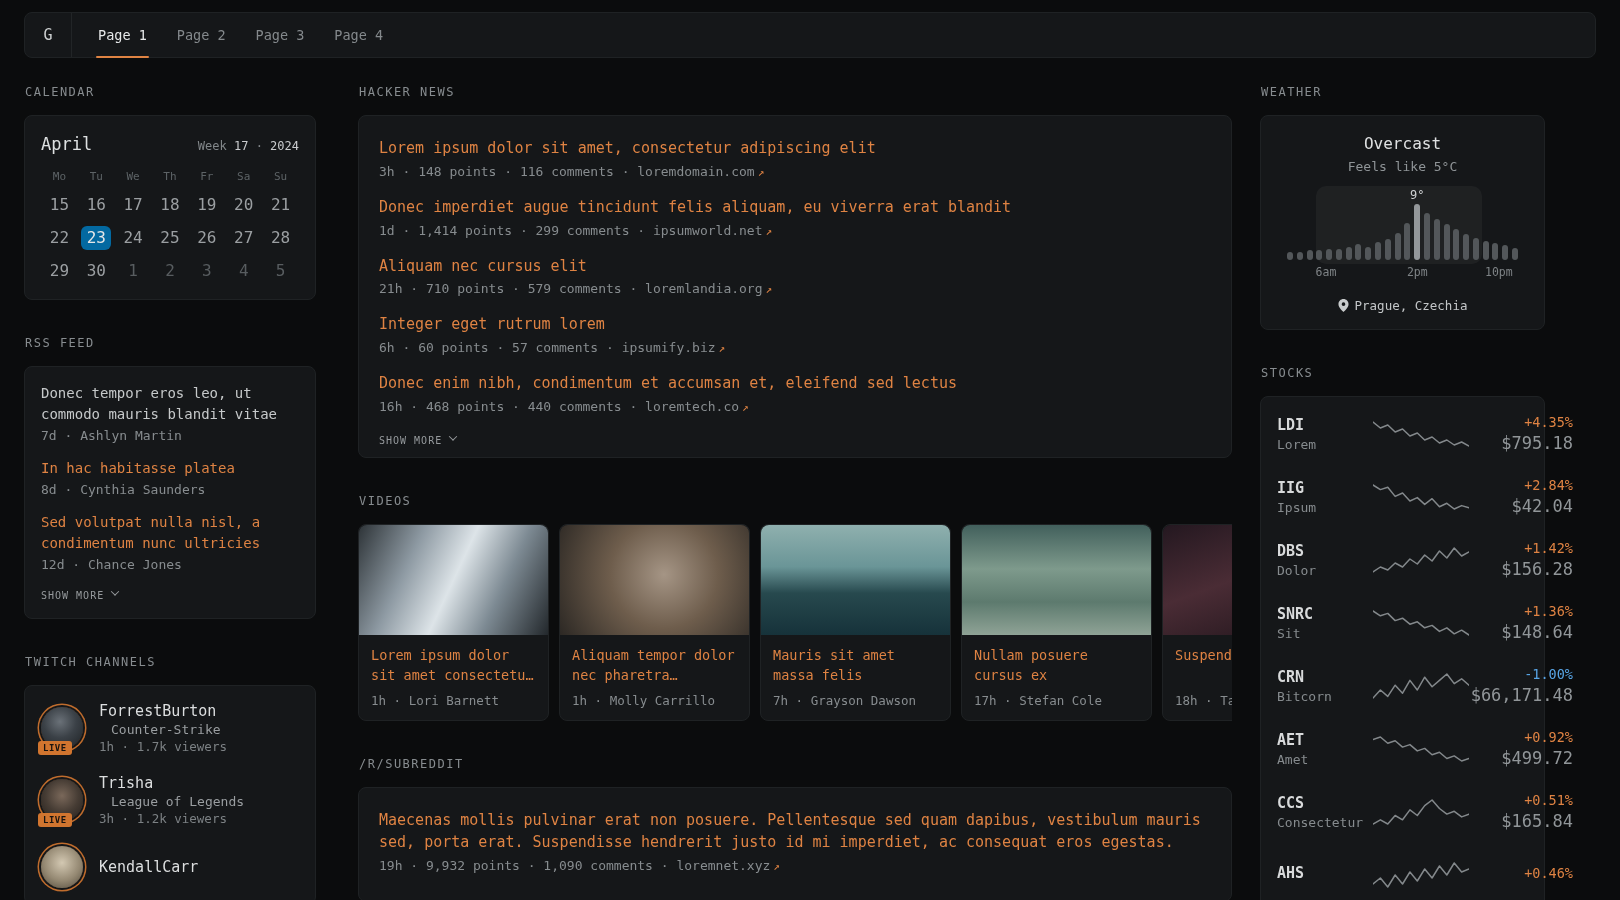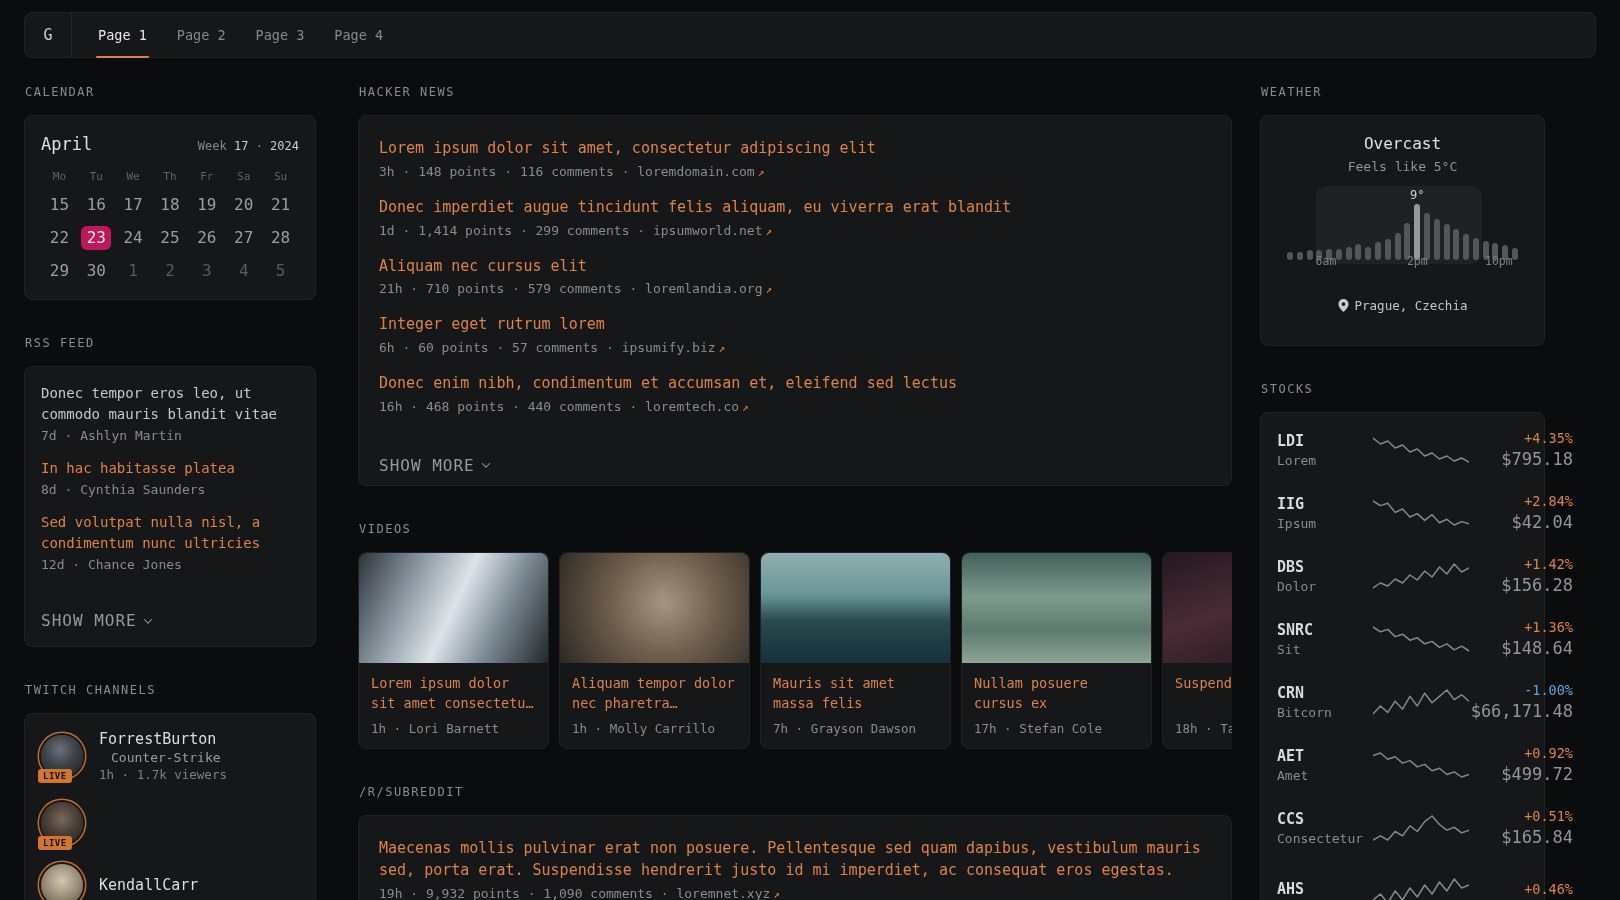--- a/index.html
+++ b/index.html
@@ -60,23 +60,23 @@
     font-size:12px;font-weight:400;letter-spacing:1.5px;
     color:var(--t-dim);margin:0 0 16px 1px;
   }
   .card{
     background:var(--card);
     border:1px solid var(--border);
     border-radius:8px;
   }
 
   .show-more{
-    display:inline-flex;align-items:center;
-    font-size:16px;letter-spacing:1px;color:#969a9d;cursor:pointer;
-    background:none;border:none;font-family:inherit;margin-top:24px;
+    display:inline-flex;
+    font-size:10px;letter-spacing:1px;color:#969a9d;cursor:pointer;
+    background:none;border:none;font-family:inherit;
   }
   .chev{
     display:inline-block;width:6px;height:6px;
     border-right:1.5px solid currentColor;border-bottom:1.5px solid currentColor;
     transform:rotate(45deg) translate(-1px,-1px);margin-left:8px;
   }
 
   
   .cal-card{padding:18px 16px 16px;}
   .cal-head{display:flex;align-items:baseline;justify-content:space-between;margin-bottom:16px;}
@@ -84,21 +84,21 @@
   .cal-week{font-size:12px;}
   .cal-week .dim{color:#82878a;}
   .cal-week .hi{color:#caccce;}
   .cal-grid{display:grid;grid-template-columns:repeat(7,1fr);row-gap:9px;text-align:center;}
   .cal-dow{margin-bottom:10px;}
   .cal-dow span{font-size:11px;color:var(--t-faint);}
   .day{
     font-size:16px;color:#9b9fa2;height:24px;line-height:24px;
     border-radius:6px;justify-self:center;min-width:30px;
   }
-  .day[data-state="selected"]{background:#be185d;color:#e4e6e7;}
+  .day[data-state="selected"]{background:#0369a1;color:#e4e6e7;}
   .day[data-state="faded"]{color:#585d60;}
 
   
   .rss-card{padding:16px;}
   .rss-item{display:block;margin-bottom:15px;}
   .rss-title{font-size:14px;line-height:1.5;color:var(--accent);}
   .rss-title[data-variant="plain"]{color:#c6c9ca;}
   .rss-meta{font-size:13px;color:var(--t-dim);margin-top:3px;}
 
   
@@ -137,39 +137,39 @@
   .thumb.t0{background:linear-gradient(115deg,#2e3438 0%,#8e9aa3 28%,#dde4e8 50%,#7d8a93 72%,#23282c 100%);}
   .thumb.t1{background:radial-gradient(circle at 55% 45%,#a59585 0%,#6e5d4c 45%,#2c2824 100%);}
   .thumb.t2{background:linear-gradient(180deg,#8fb0ae 0%,#6a9597 38%,#27494e 62%,#16323a 100%);}
   .thumb.t3{background:linear-gradient(180deg,#42605c 0%,#7e9a8c 40%,#5d7a6e 70%,#8fa396 100%);}
   .thumb.t4{background:linear-gradient(160deg,#241820 0%,#4a2c35 45%,#1b1218 100%);}
   .video-body{padding:10px 12px 12px;border-radius:0 0 8px 8px;}
   .video-title{font-size:13.5px;line-height:1.5;color:var(--accent);min-height:40px;overflow:hidden;}
   .video-meta{font-size:12.5px;color:var(--t-dim);margin-top:8px;white-space:nowrap;overflow:hidden;}
 
   
-  .weather-card{padding:18px 18px 32px;text-align:center;}
+  .weather-card{padding:18px 18px 16px;text-align:center;}
   .w-cond{font-size:16px;color:#dfe1e2;}
   .w-feels{font-size:13px;color:#8f9497;margin-top:6px;}
   .w-chart{position:relative;height:98px;margin-top:12px;}
   .w-band{
     position:absolute;left:15%;width:67%;top:0;bottom:20px;
     background:rgba(255,255,255,0.045);border-radius:10px;
   }
   .w-temp{
     position:absolute;left:56%;transform:translateX(-50%);top:2px;
     font-size:12px;color:#cfd2d4;
   }
   .w-bars{
     position:absolute;left:8px;right:8px;bottom:24px;height:56px;
     display:flex;align-items:flex-end;justify-content:space-between;
   }
   .w-bar{width:6px;border-radius:3px;background:#53575a;}
   .w-bar.peak{background:#94989b;}
-  .w-times{position:absolute;bottom:16px;left:0;right:0;height:14px;}
+  .w-times{position:absolute;bottom:5px;left:0;right:0;height:14px;}
   .w-times span{
     position:absolute;transform:translateX(-50%);
     font-size:11.5px;color:#7e8386;
   }
   .w-t0{left:19%;} .w-t1{left:56%;} .w-t2{left:89%;}
   .w-loc{
     margin-top:14px;display:flex;align-items:center;justify-content:center;gap:6px;
     font-size:12.5px;color:#c3c6c8;
   }
 
@@ -282,20 +282,25 @@
           <div>
             <div class="tw-name">ForrestBurton</div>
             <div class="tw-game">Counter-Strike</div>
             <div class="tw-meta">1h · 1.7k viewers</div>
           </div>
         </div>
         <div class="tw-row">
           <div class="avatar-wrap">
             <div class="avatar a1"></div>
             <span class="live">LIVE</span>
+          </div>
+          <div>
+            <div class="tw-name">Trisha</div>
+            <div class="tw-game">League of Legends</div>
+            <div class="tw-meta">3h · 1.2k viewers</div>
           </div>
         </div>
         <div class="tw-row">
           <div class="avatar-wrap">
             <div class="avatar a2"></div>
           </div>
           <div>
             <div class="tw-name">KendallCarr</div>
           </div>
         </div>

